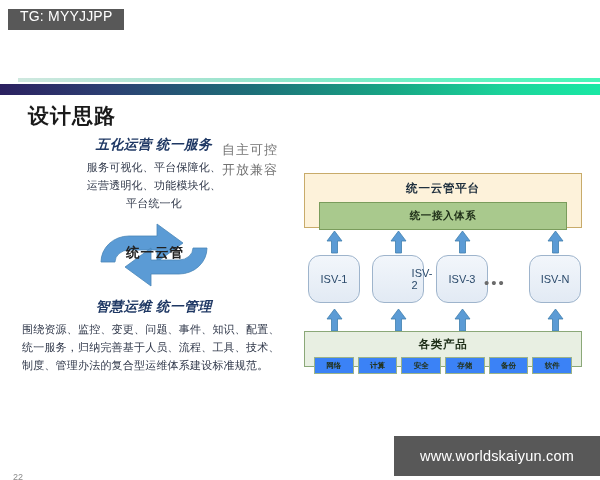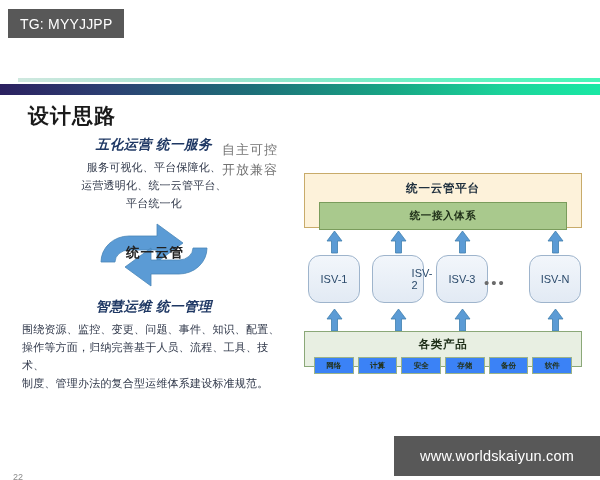--- a/index.html
+++ b/index.html
@@ -17,21 +17,21 @@
 
   
   #tg-badge {
     position: absolute;
     left: 8px;
     top: 9px;
     background: #585858;
     color: #ffffff;
     font-size: 14px;
     letter-spacing: 0.2px;
-    padding: 8px 12px 7px 12px;
+    padding: 0 12px 7px 12px;
     line-height: 1;
     white-space: nowrap;
   }
 
   
   #slide {
     position: absolute;
     left: 0;
     top: 78px;
     width: 600px;
@@ -312,21 +312,21 @@
   <div id="gradient-bar"></div>
 
   <div id="page-title">设计思路</div>
 
   <div id="left-col">
 
     <div class="head-line">五化运营 统一服务</div>
 
     <div id="top-desc" class="body-line">
       <div>服务可视化、平台保障化、</div>
-      <div>运营透明化、统一云管平台、</div>
+      <div>运营透明化、功能模块化、</div>
       <div>平台统一化</div>
     </div>
 
     <div id="loop-wrap">
       <svg id="loop-svg" width="150" height="78" viewBox="0 0 150 78">
 
         <path d="M 22 46
                  A 28 26 0 0 1 50 20
                  L 78 20
                  L 78 8
@@ -348,21 +348,21 @@
                  A 14 12 0 0 0 114 32
                  Z" fill="#5b9bd5" stroke="#4a86b8" stroke-width="0.8"></path>
       </svg>
       <div id="loop-label">统一云管</div>
     </div>
 
     <div id="bottom-head" class="head-line">智慧运维 统一管理</div>
 
     <div id="bottom-desc" class="body-line">
       <div>围绕资源、监控、变更、问题、事件、知识、配置、</div>
-      <div>操作等方面，归纳完善基于人员、流程、工具、技术、</div>
+      <div>统一服务，归纳完善基于人员、流程、工具、技术、</div>
       <div>制度、管理办法的复合型运维体系建设标准规范。</div>
     </div>
   </div>
 
   <div id="slogan">
     <div>自主可控</div>
     <div>开放兼容</div>
   </div>
 
   <div id="diagram">

